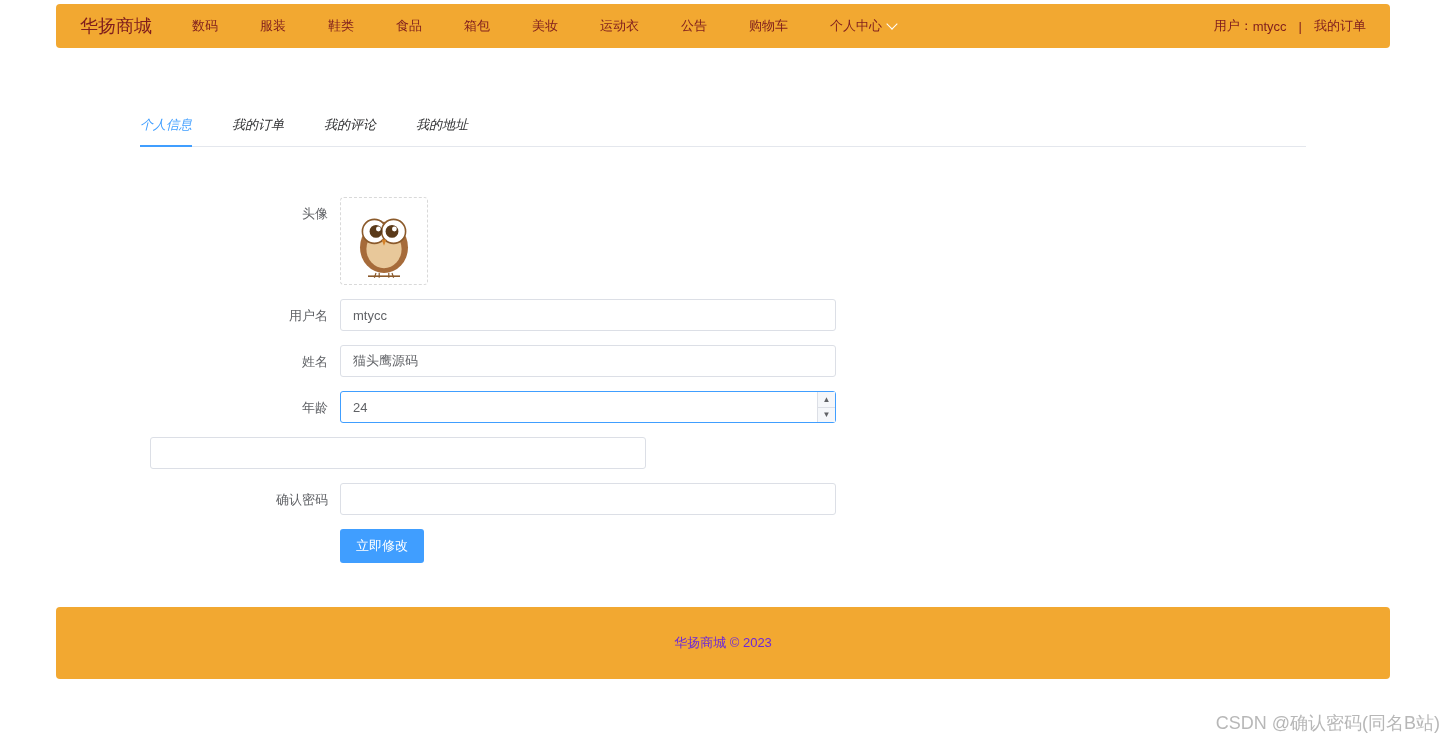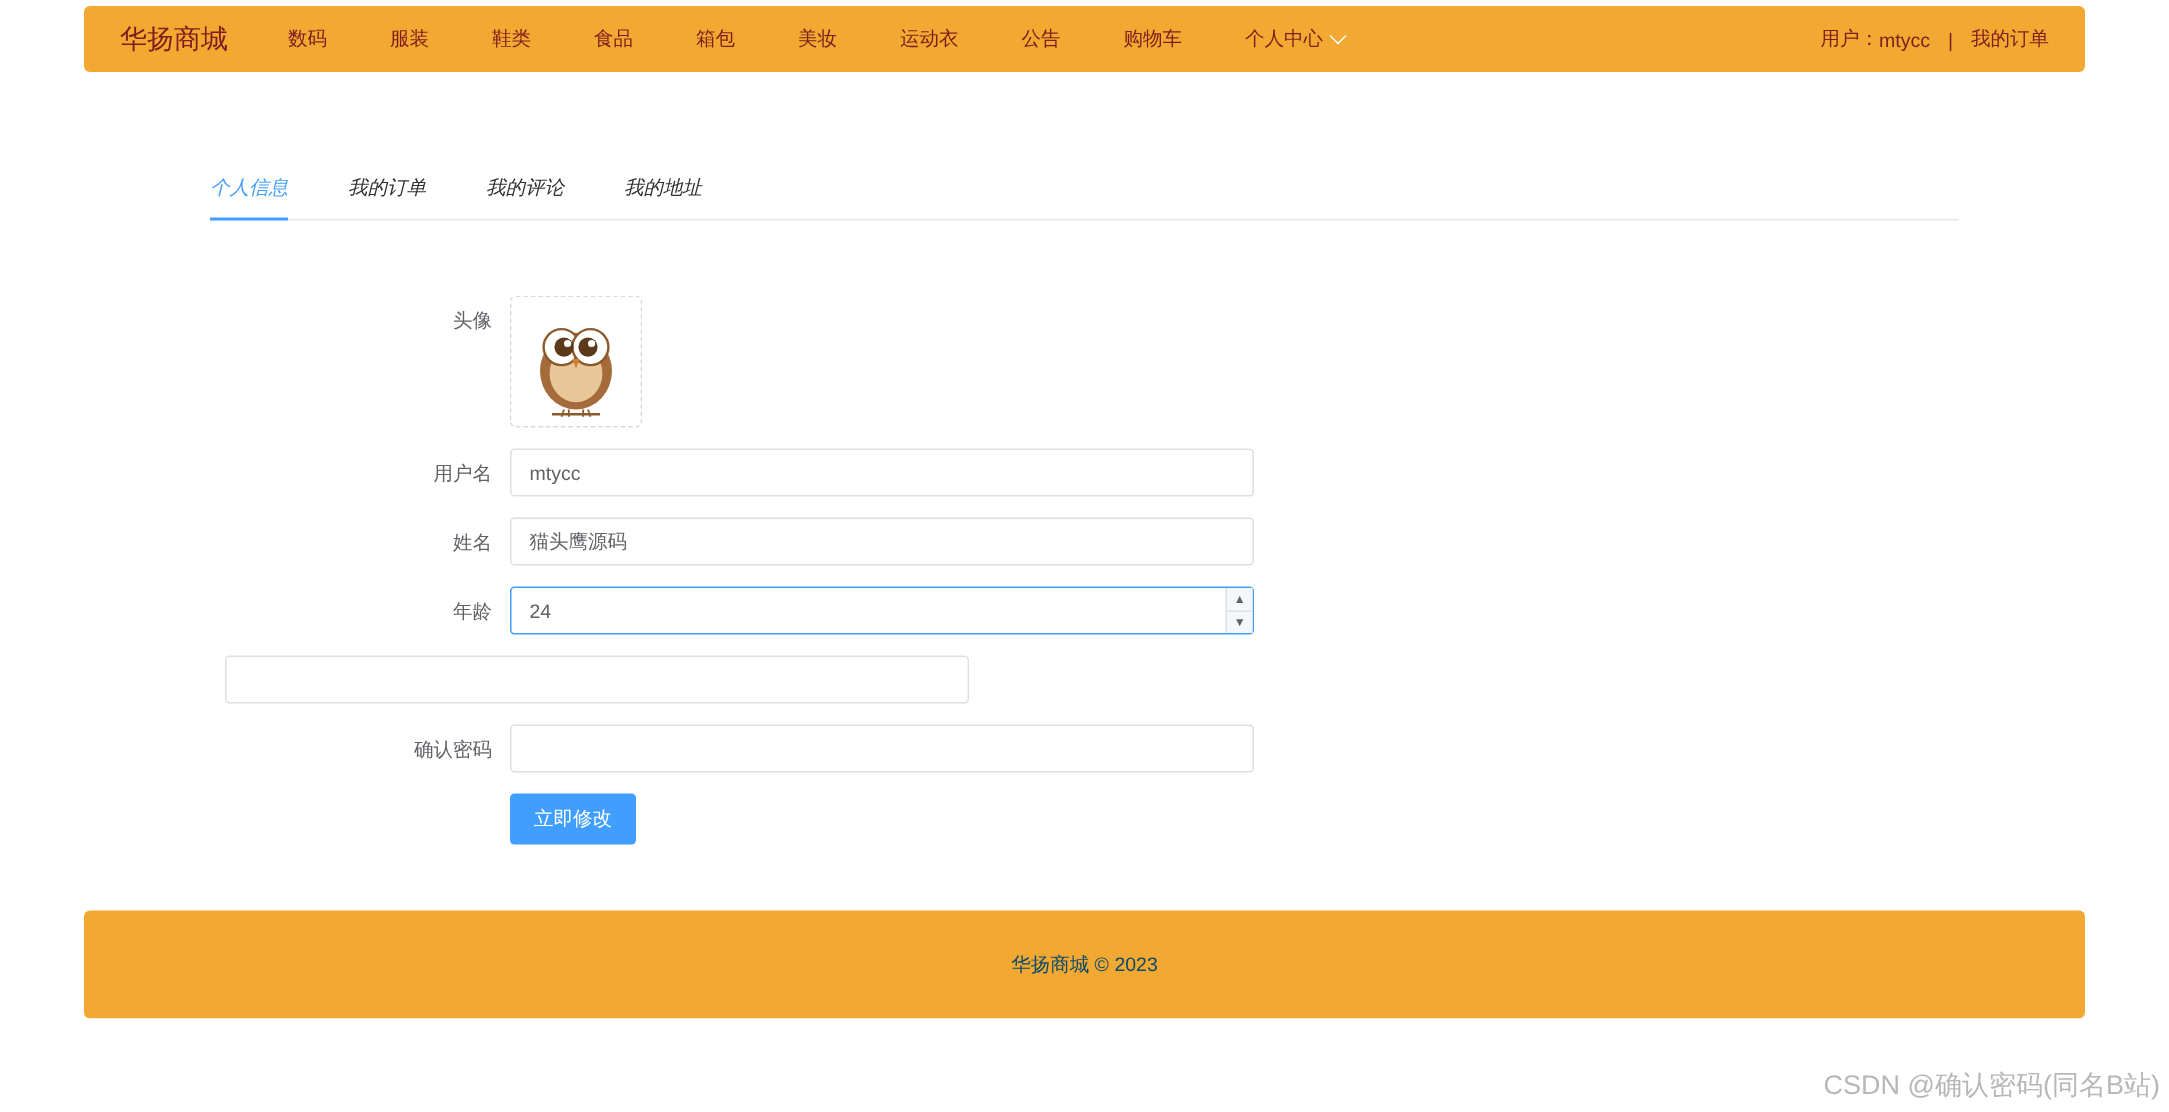--- a/index.html
+++ b/index.html
@@ -189,21 +189,21 @@
       cursor: pointer;
     }
     .footer {
       margin: 44px 56px 0 56px;
       background: #f2a831;
       border-radius: 4px;
       height: 72px;
       display: flex;
       align-items: center;
       justify-content: center;
-      color: #0c4a6e;
+      color: #6d28d9;
       font-size: 13px;
     }
     .watermark {
       position: fixed;
       right: 6px;
       bottom: 6px;
       font-size: 18px;
       color: #999;
       opacity: 0.7;
     }

